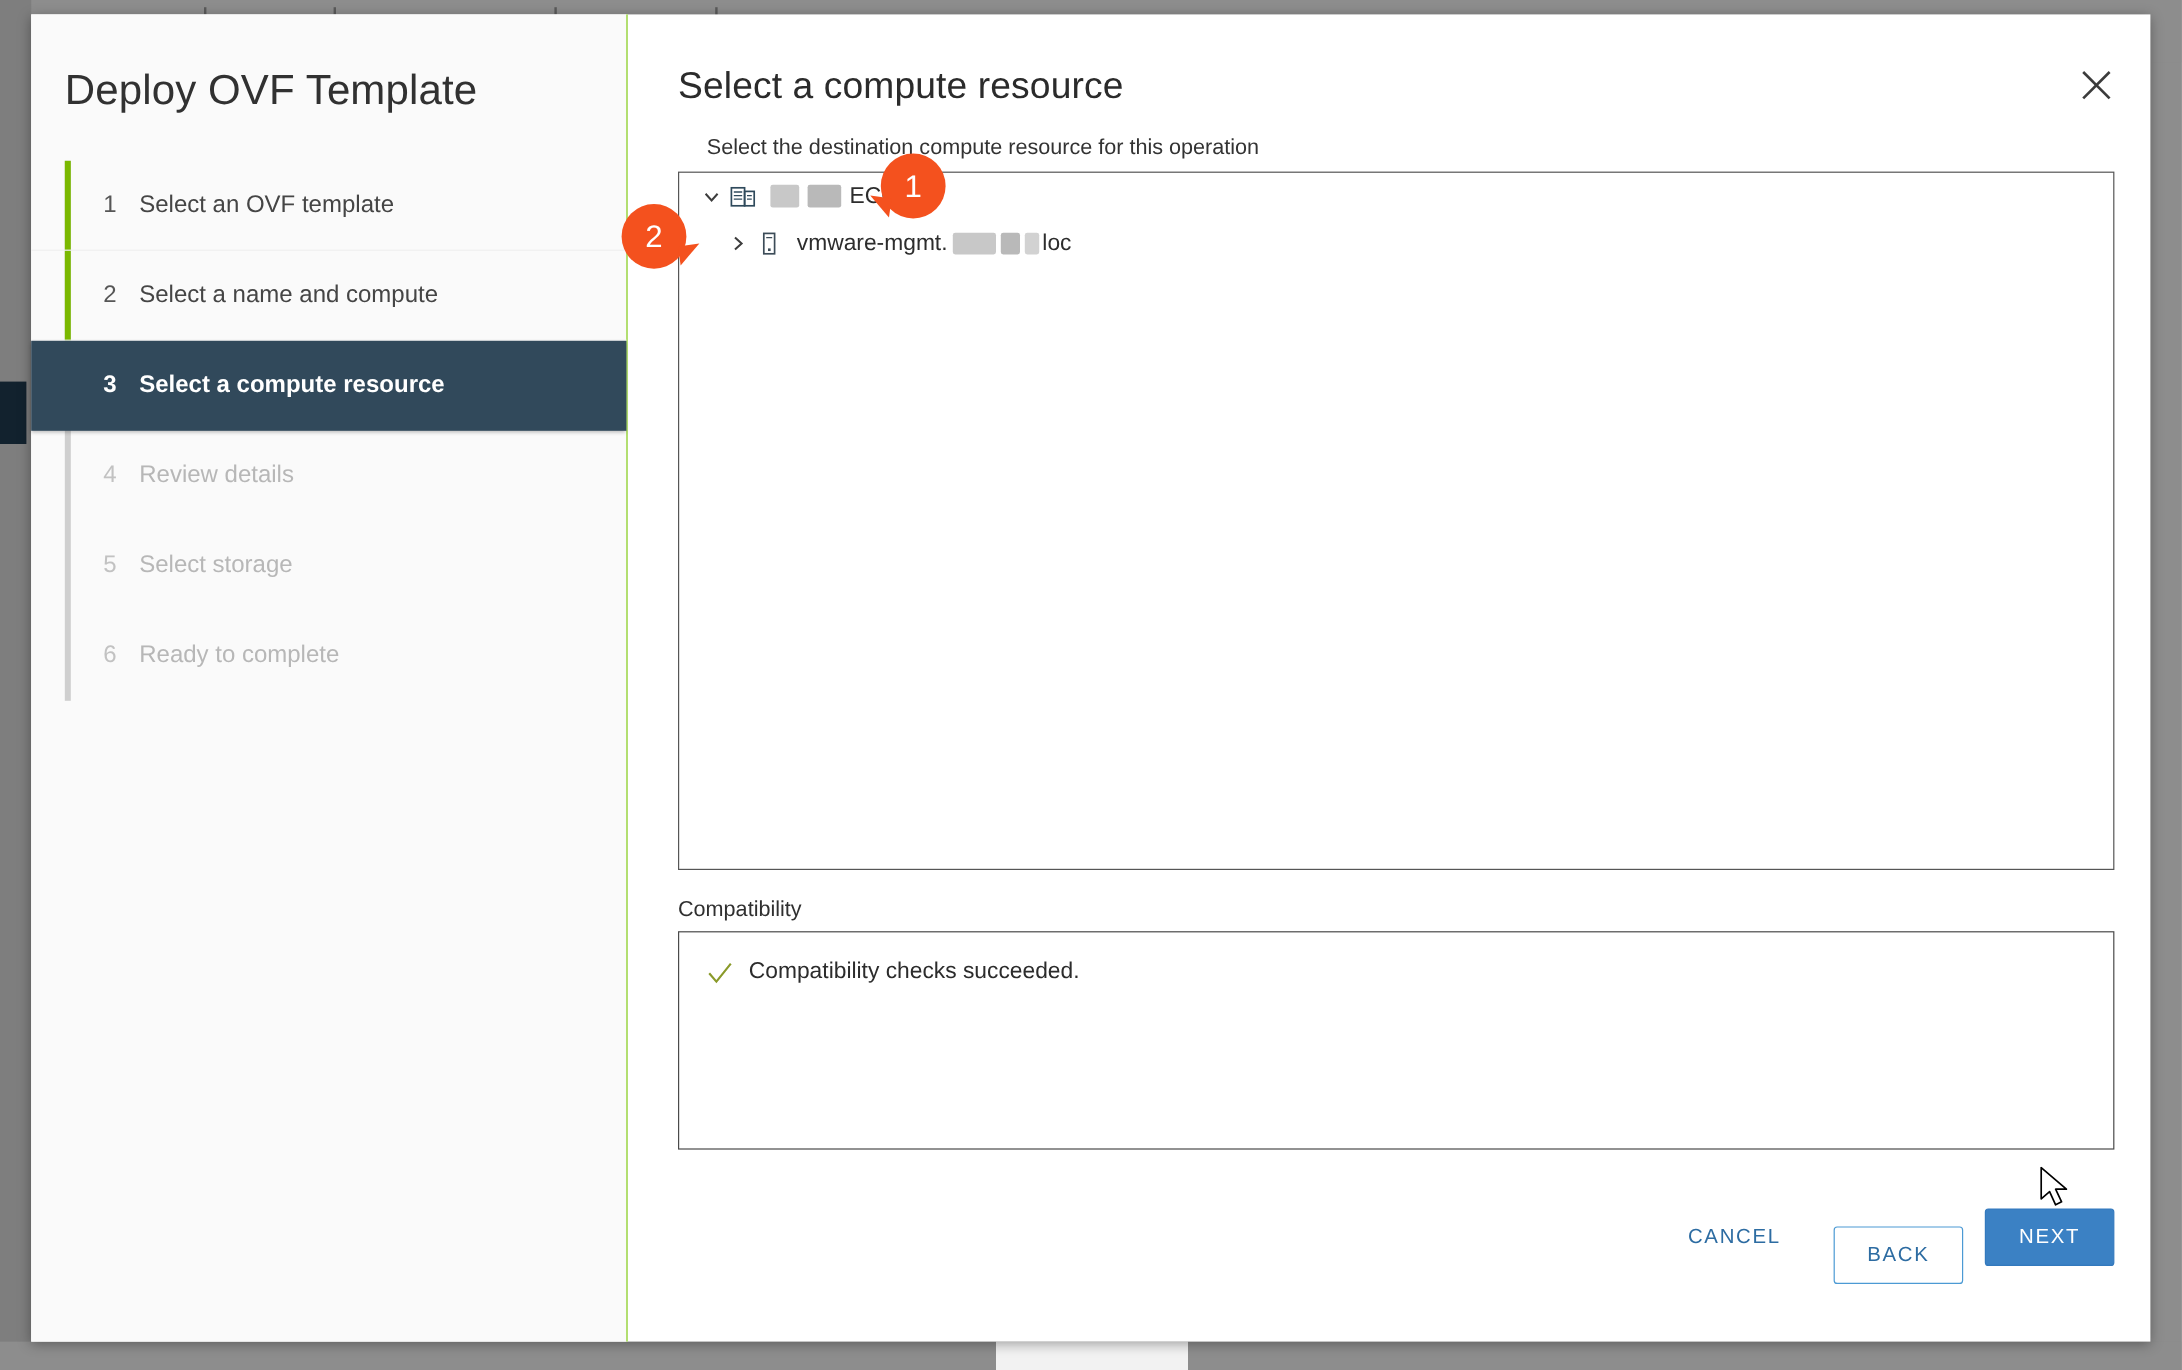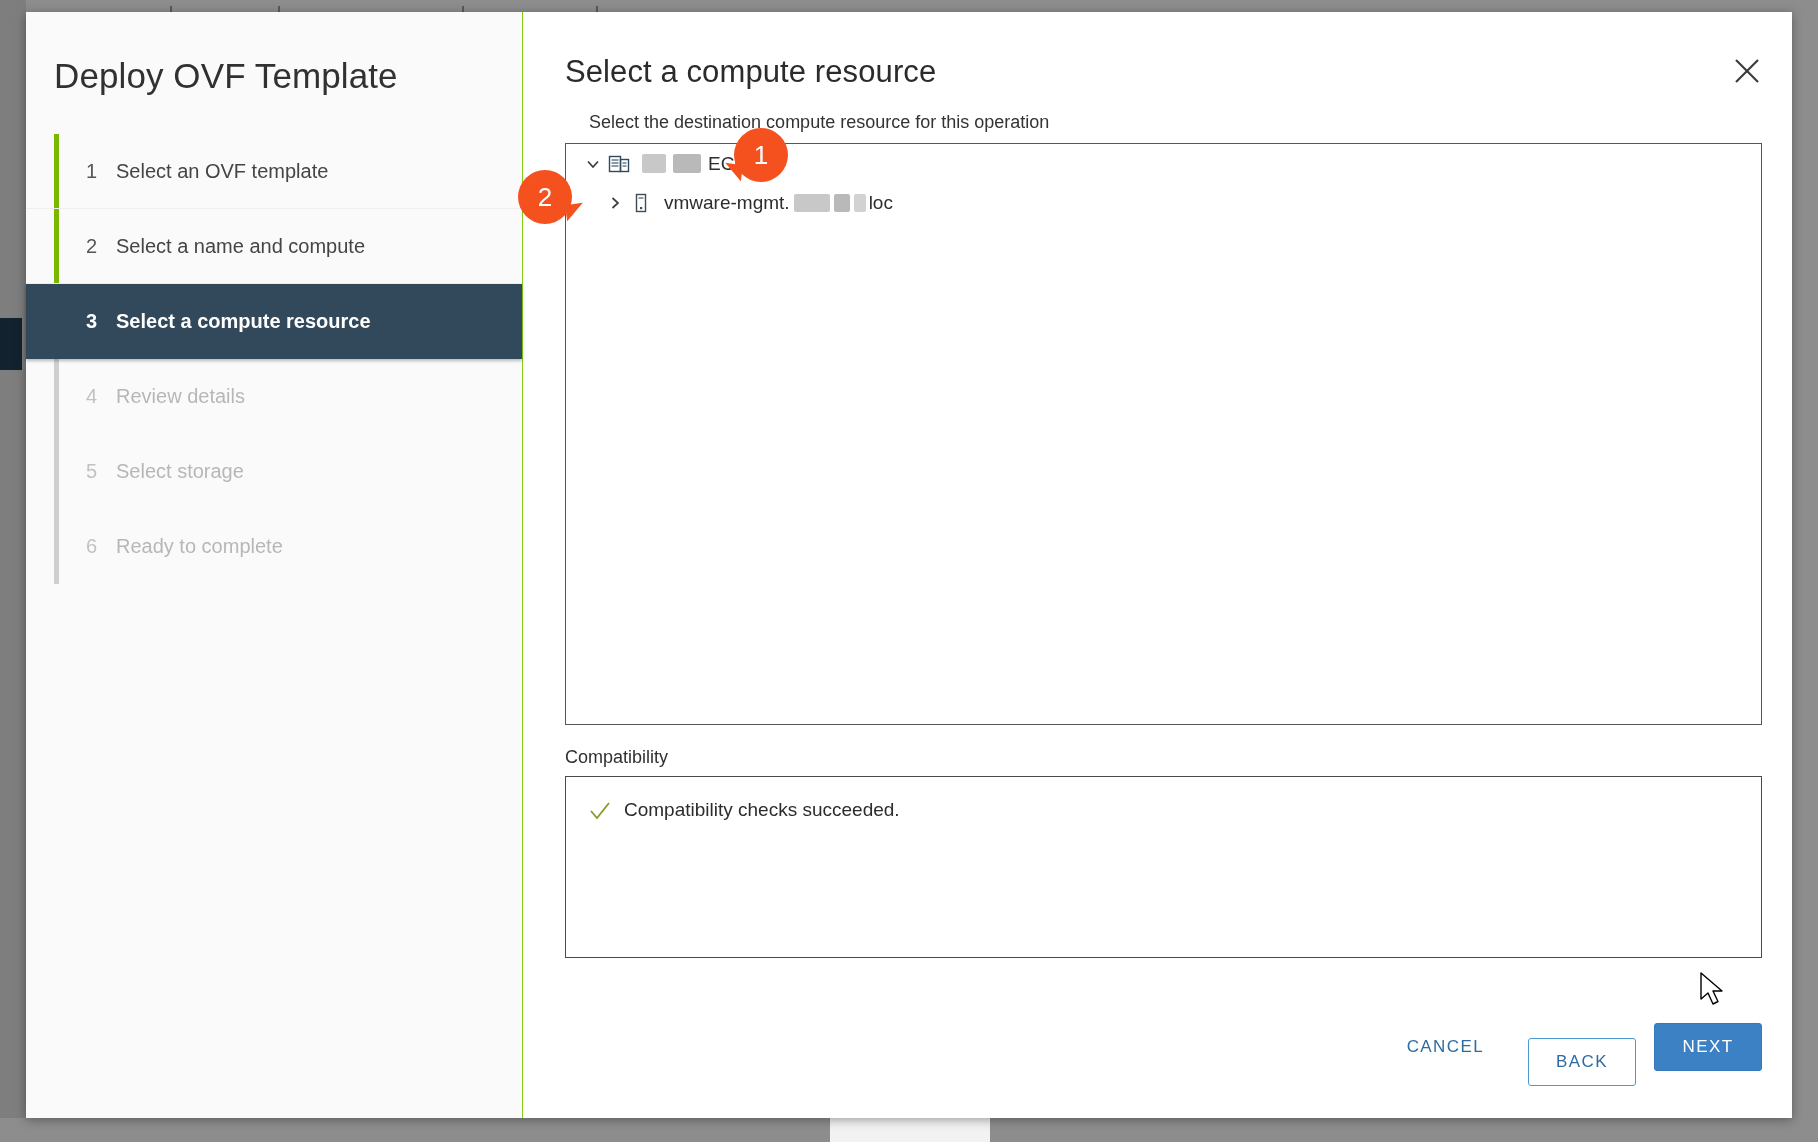--- a/index.html
+++ b/index.html
@@ -246,21 +246,21 @@
   .check-icon {
     width: 24px; height: 24px;
     margin-right: 12px;
     display:flex; align-items:center; justify-content:center;
   }
 
   
   .footer {
     position: absolute;
     right: 30px;
-    bottom: 32px;
+    bottom: 48px;
     display: flex;
     align-items: center;
     gap: 18px;
   }
   .btn {
     font-family: "Liberation Sans", sans-serif;
     font-size: 17px;
     letter-spacing: 1.4px;
     height: 48px;
     padding: 0 26px;

